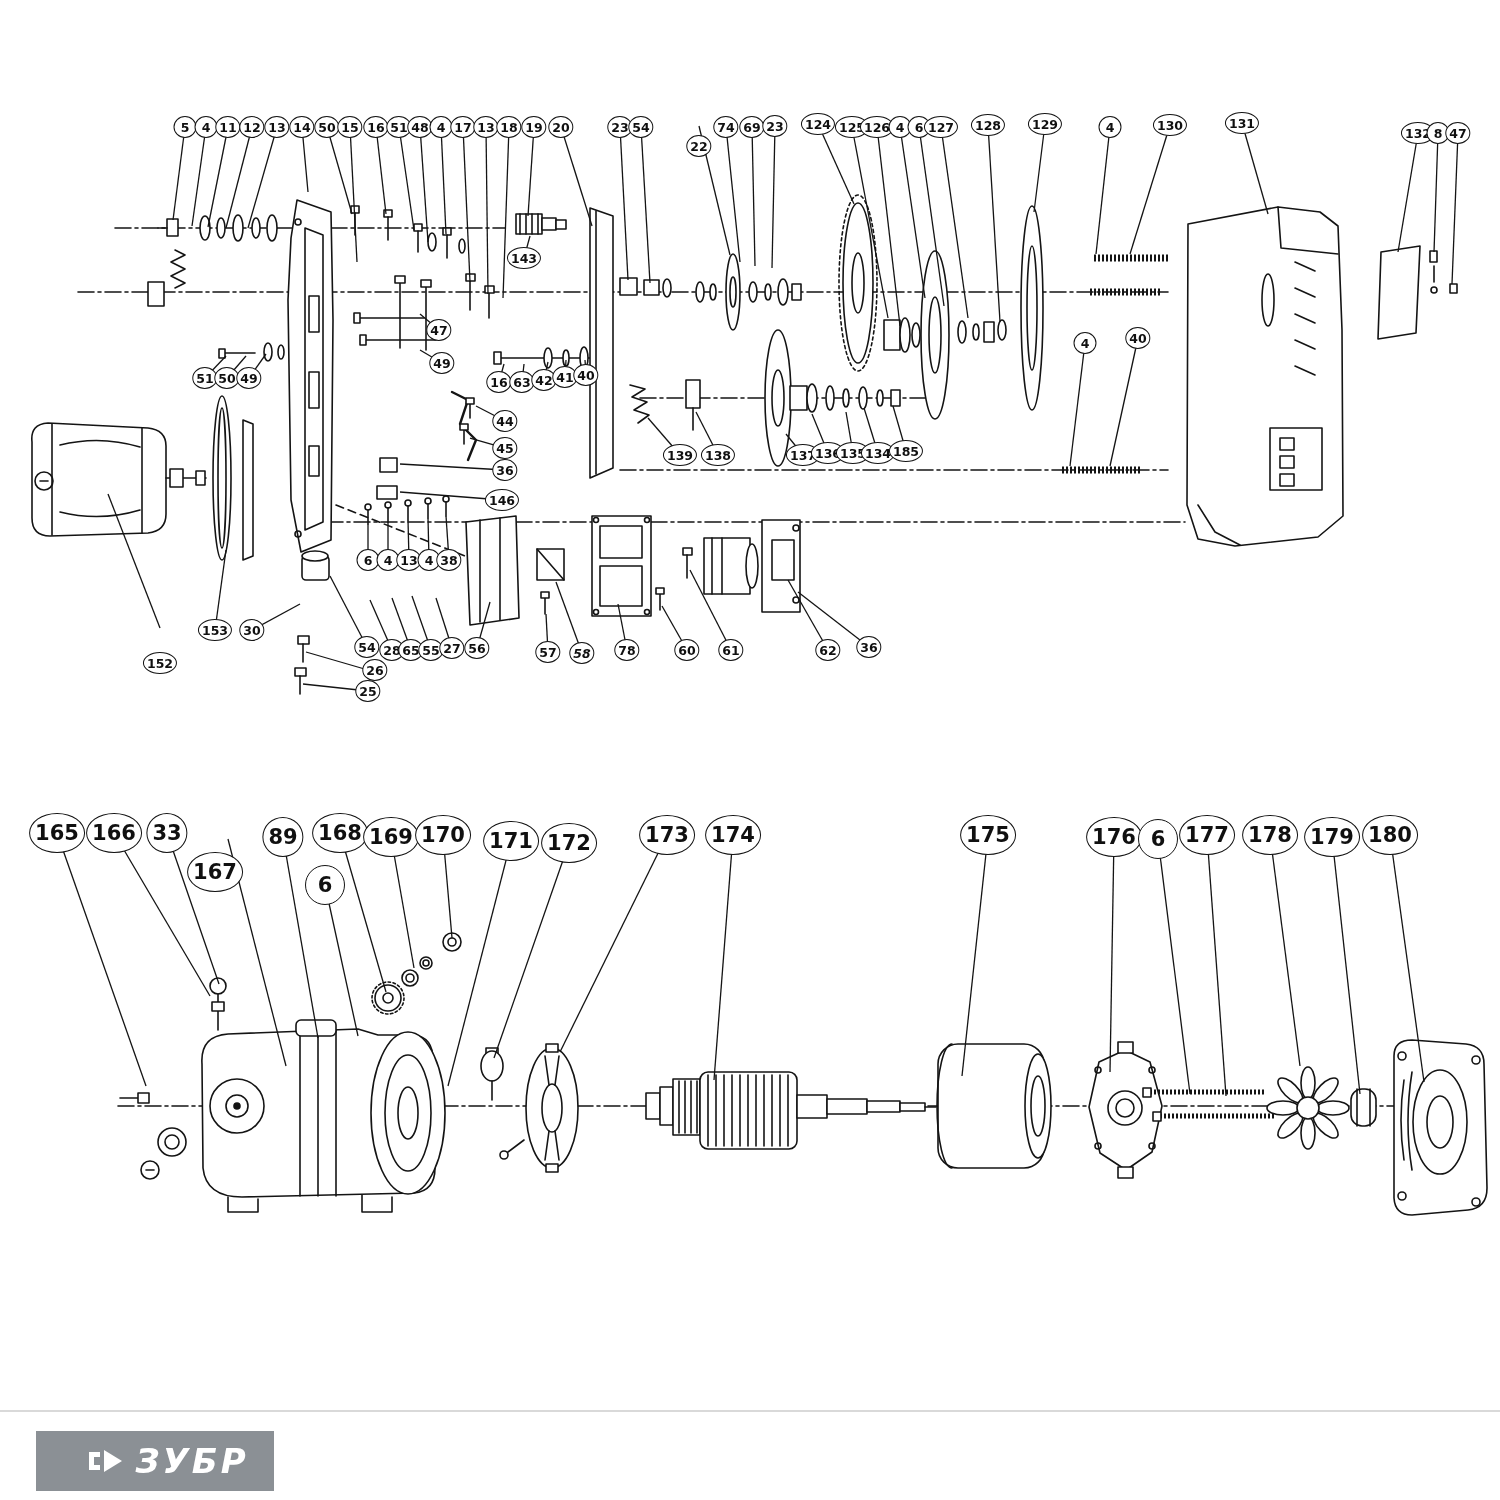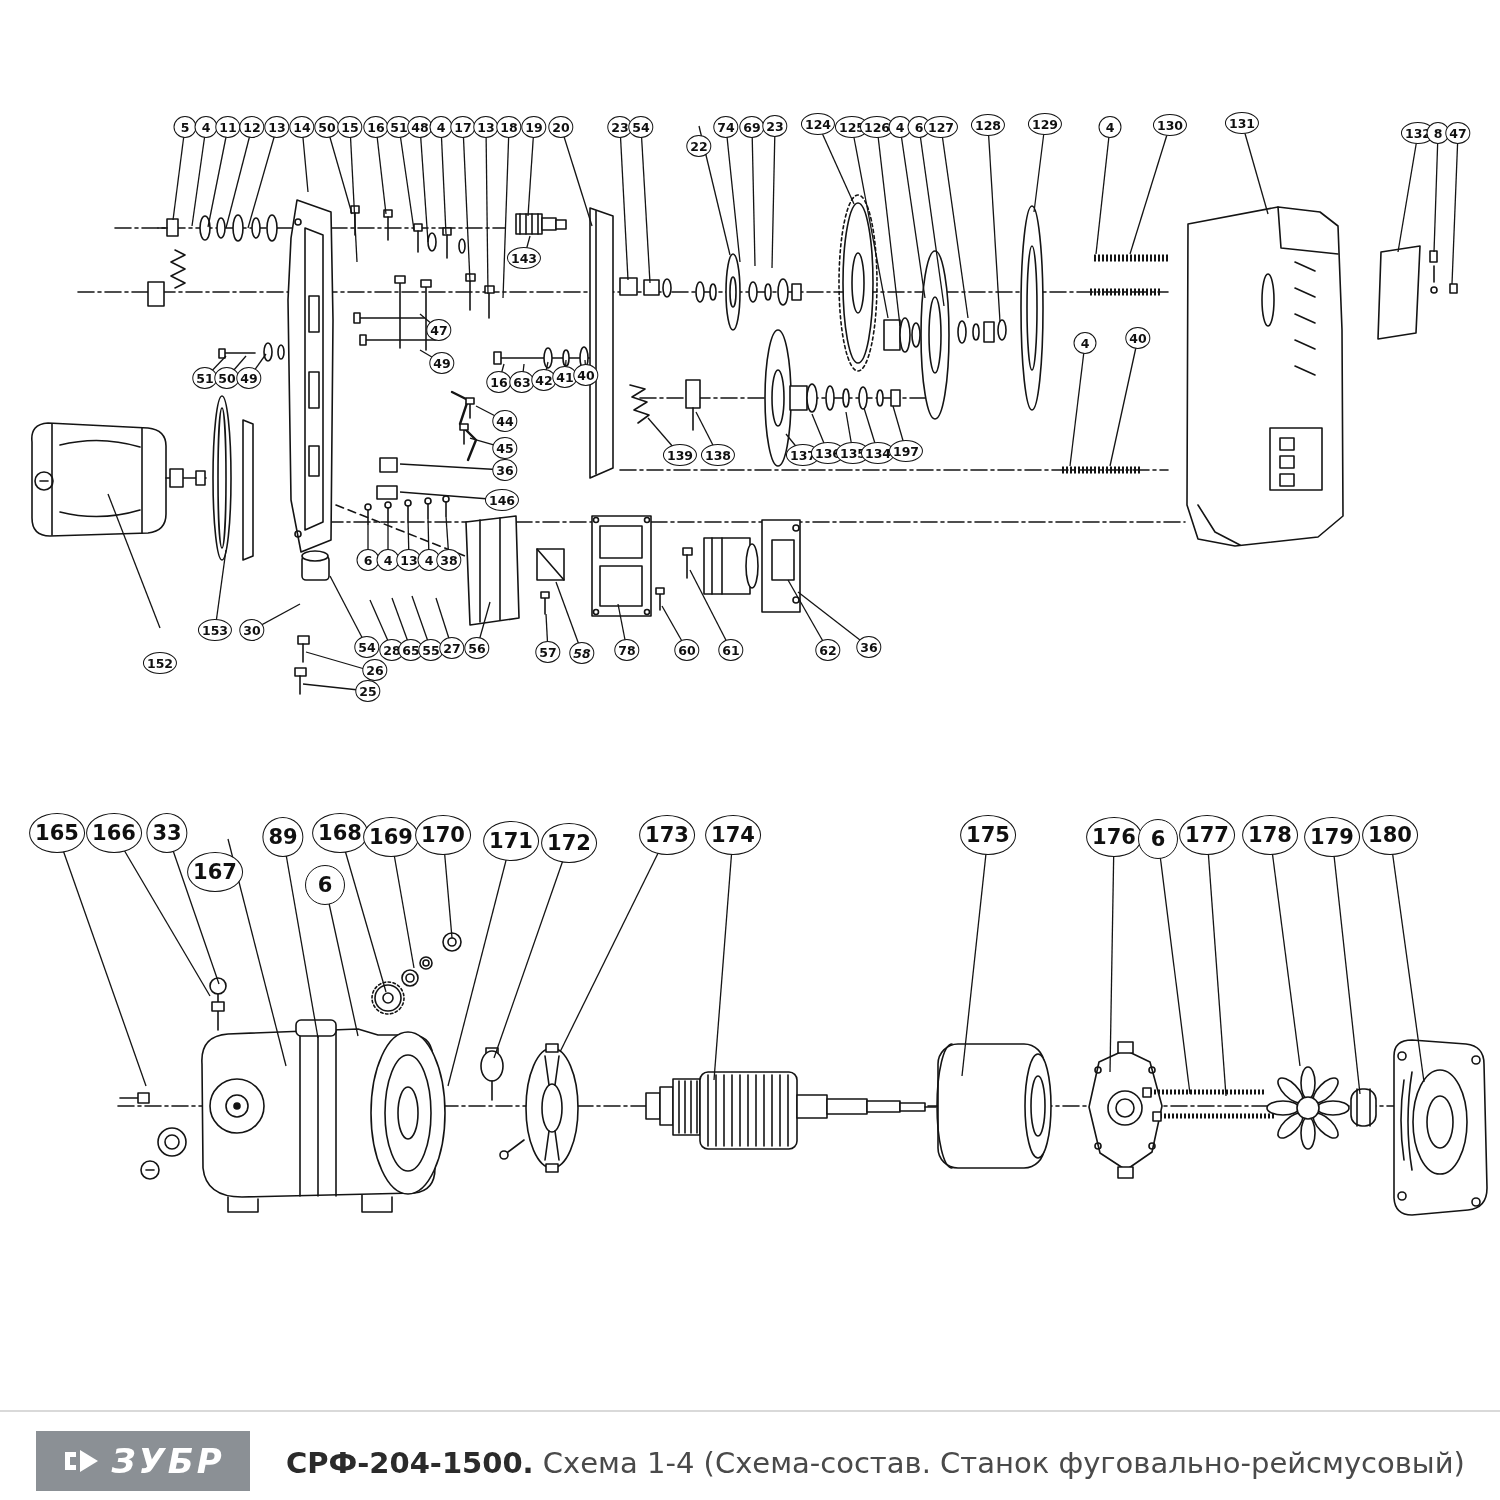--- a/index.html
+++ b/index.html
@@ -21,21 +21,21 @@
     position:absolute;transform:translate(-50%,-50%);
     background:#fff;border:1.7px solid var(--ink);border-radius:50%;
     display:flex;align-items:center;justify-content:center;
     color:#101010;white-space:nowrap;box-sizing:border-box;
   }
   .balloon-sm{min-width:23px;height:22px;padding:0 3px;font-size:12.5px;font-weight:700;}
   .balloon-lg{min-width:40px;height:40px;padding:0 5px;font-size:21px;font-weight:700;}
   .rule{position:absolute;left:0;top:1410px;width:1500px;height:2px;background:var(--divider);}
   .brand{
     position:absolute;left:36px;top:1431px;width:214px;height:60px;
-    background:var(--brand-bg);display:flex;align-items:center;justify-content:center;gap:10px;
+    background:var(--brand-bg);display:flex;align-items:center;justify-content:center;gap:10px;padding-left:24px;
   }
   .brand-text{color:#fff;font-weight:700;font-style:italic;font-size:34px;letter-spacing:3px;line-height:1;}
   .caption{position:absolute;left:286px;top:1445px;font-size:29px;line-height:36px;color:var(--text-secondary);}
   .model{font-weight:700;color:var(--text-primary);}
   .subtitle{font-weight:400;color:var(--text-secondary);}
 </style>
 </head>
 <body>
 
 <div id="stage">
@@ -499,21 +499,21 @@
       <div class="balloon balloon-sm" style="left: 505px; top: 470px;">36</div>
       <div class="balloon balloon-sm" style="left: 502px; top: 500px;">146</div>
       <div class="balloon balloon-sm" style="left: 1085px; top: 343px;">4</div>
       <div class="balloon balloon-sm" style="left: 1138px; top: 338px;">40</div>
       <div class="balloon balloon-sm" style="left: 680px; top: 455px;">139</div>
       <div class="balloon balloon-sm" style="left: 718px; top: 455px;">138</div>
       <div class="balloon balloon-sm" style="left: 803px; top: 455px;">137</div>
       <div class="balloon balloon-sm" style="left: 828px; top: 453px;">136</div>
       <div class="balloon balloon-sm" style="left: 853px; top: 453px;">135</div>
       <div class="balloon balloon-sm" style="left: 878px; top: 453px;">134</div>
-      <div class="balloon balloon-sm" style="left: 906px; top: 451px;">197</div>
+      <div class="balloon balloon-sm" style="left: 906px; top: 451px;">185</div>
       <div class="balloon balloon-sm" style="left: 160px; top: 628px; margin-top: 35px;">152</div>
       <div class="balloon balloon-sm" style="left: 215px; top: 630px;">153</div>
       <div class="balloon balloon-sm" style="left: 252px; top: 630px;">30</div>
       <div class="balloon balloon-sm" style="left: 367px; top: 647px;">54</div>
       <div class="balloon balloon-sm" style="left: 368px; top: 670px; margin-left: 7px;">26</div>
       <div class="balloon balloon-sm" style="left: 368px; top: 691px;">25</div>
       <div class="balloon balloon-sm" style="left: 392px; top: 650px;">28</div>
       <div class="balloon balloon-sm" style="left: 411px; top: 650px;">65</div>
       <div class="balloon balloon-sm" style="left: 431px; top: 650px;">55</div>
       <div class="balloon balloon-sm" style="left: 452px; top: 648px;">27</div>
@@ -553,16 +553,13 @@
     </div>
 
   <div class="rule"></div>
   <div class="brand">
     <svg width="40" height="34" viewBox="0 0 40 34">
       <path d="M4 8 h11 v5 h-6 v8 h6 v5 H4 z" fill="#fff"></path>
       <path d="M19 6 L37 17 L19 28 z" fill="#fff"></path>
     </svg>
     <span class="brand-text">ЗУБР</span>
   </div>
-  <div class="caption">
-    <span class="model">СРФ-204-1500.</span><span class="subtitle"> Схема 1-4 (Схема-состав. Станок фуговально-рейсмусовый)</span>
-  </div>
 </div>
 
 </body></html>

